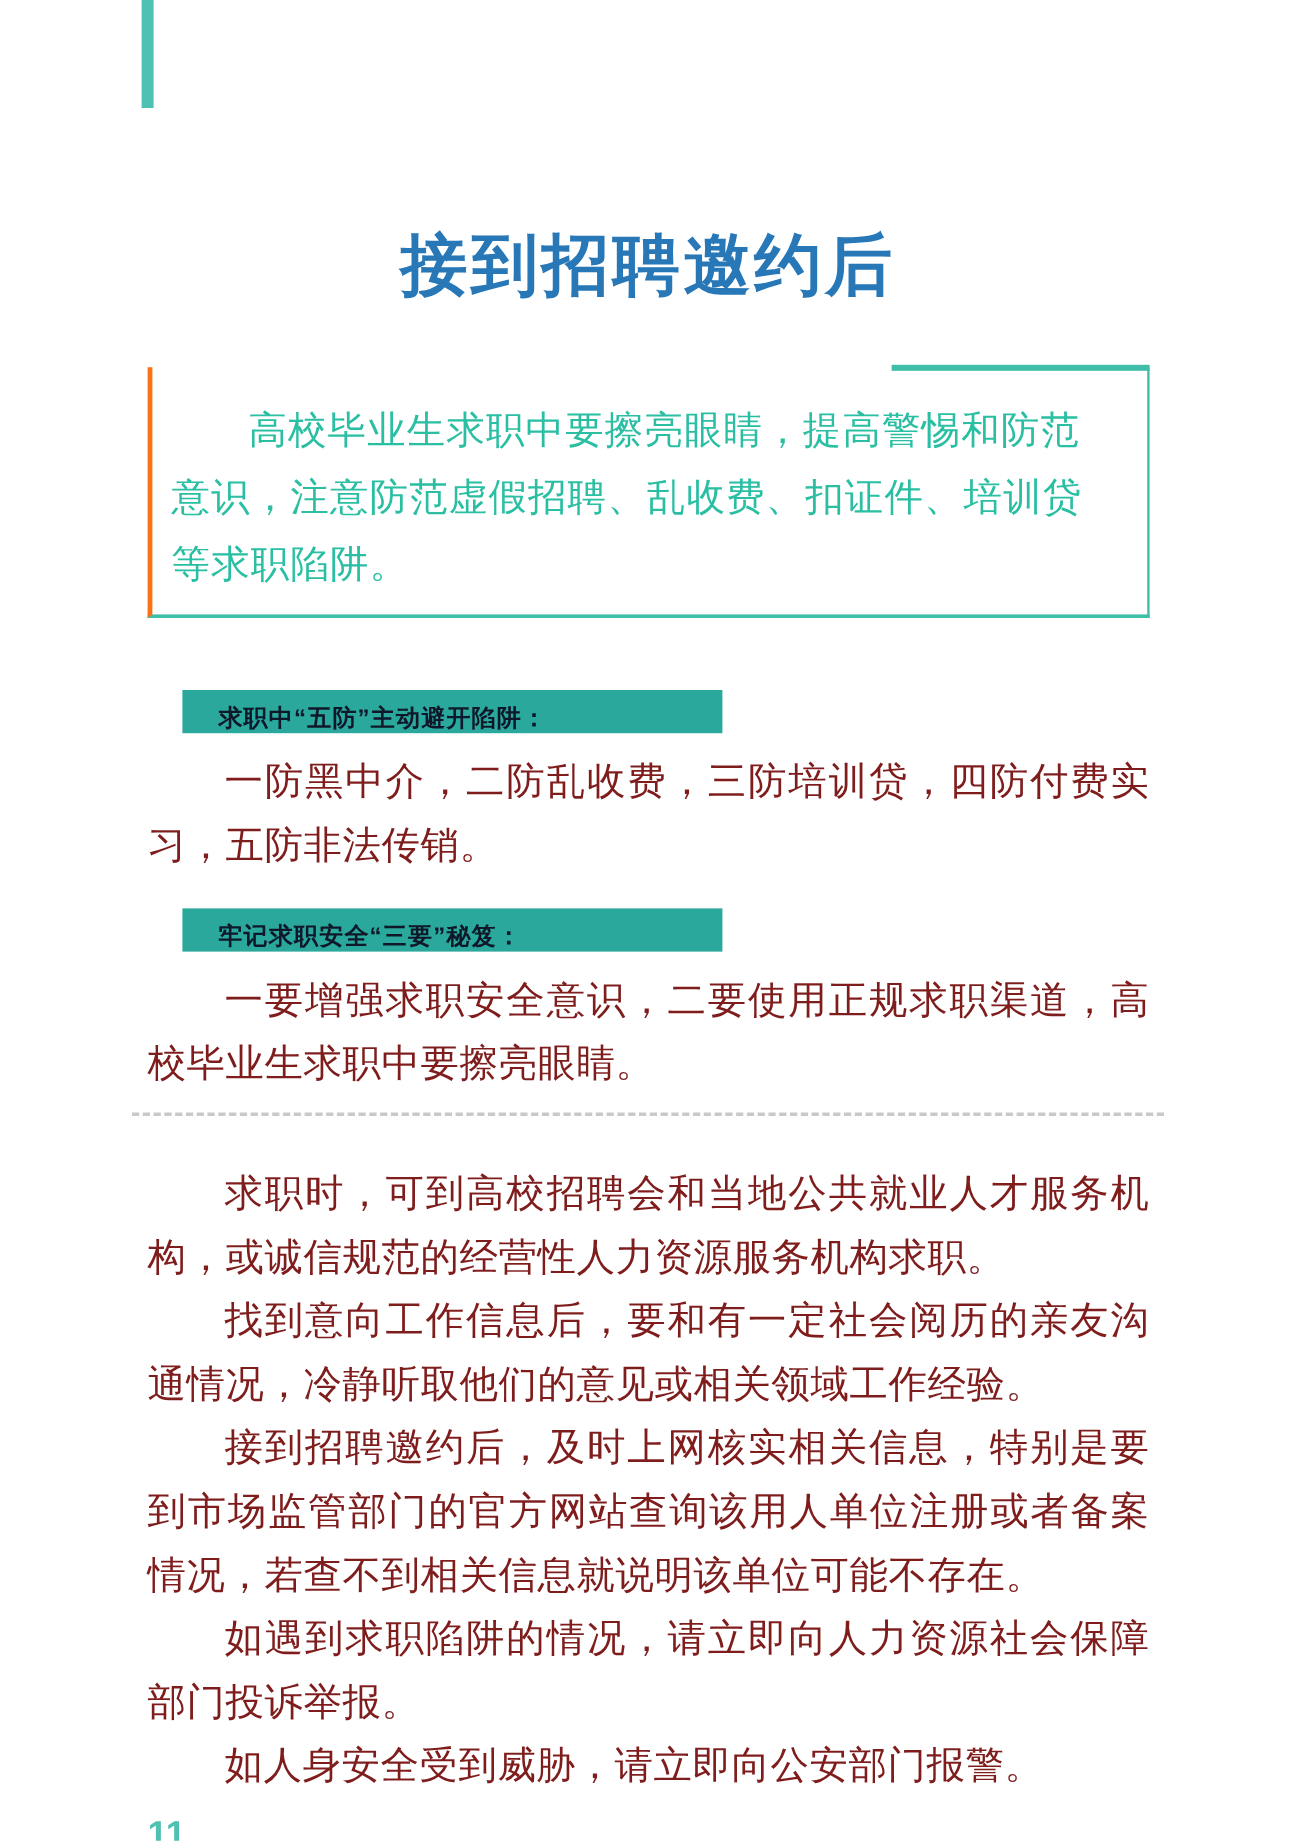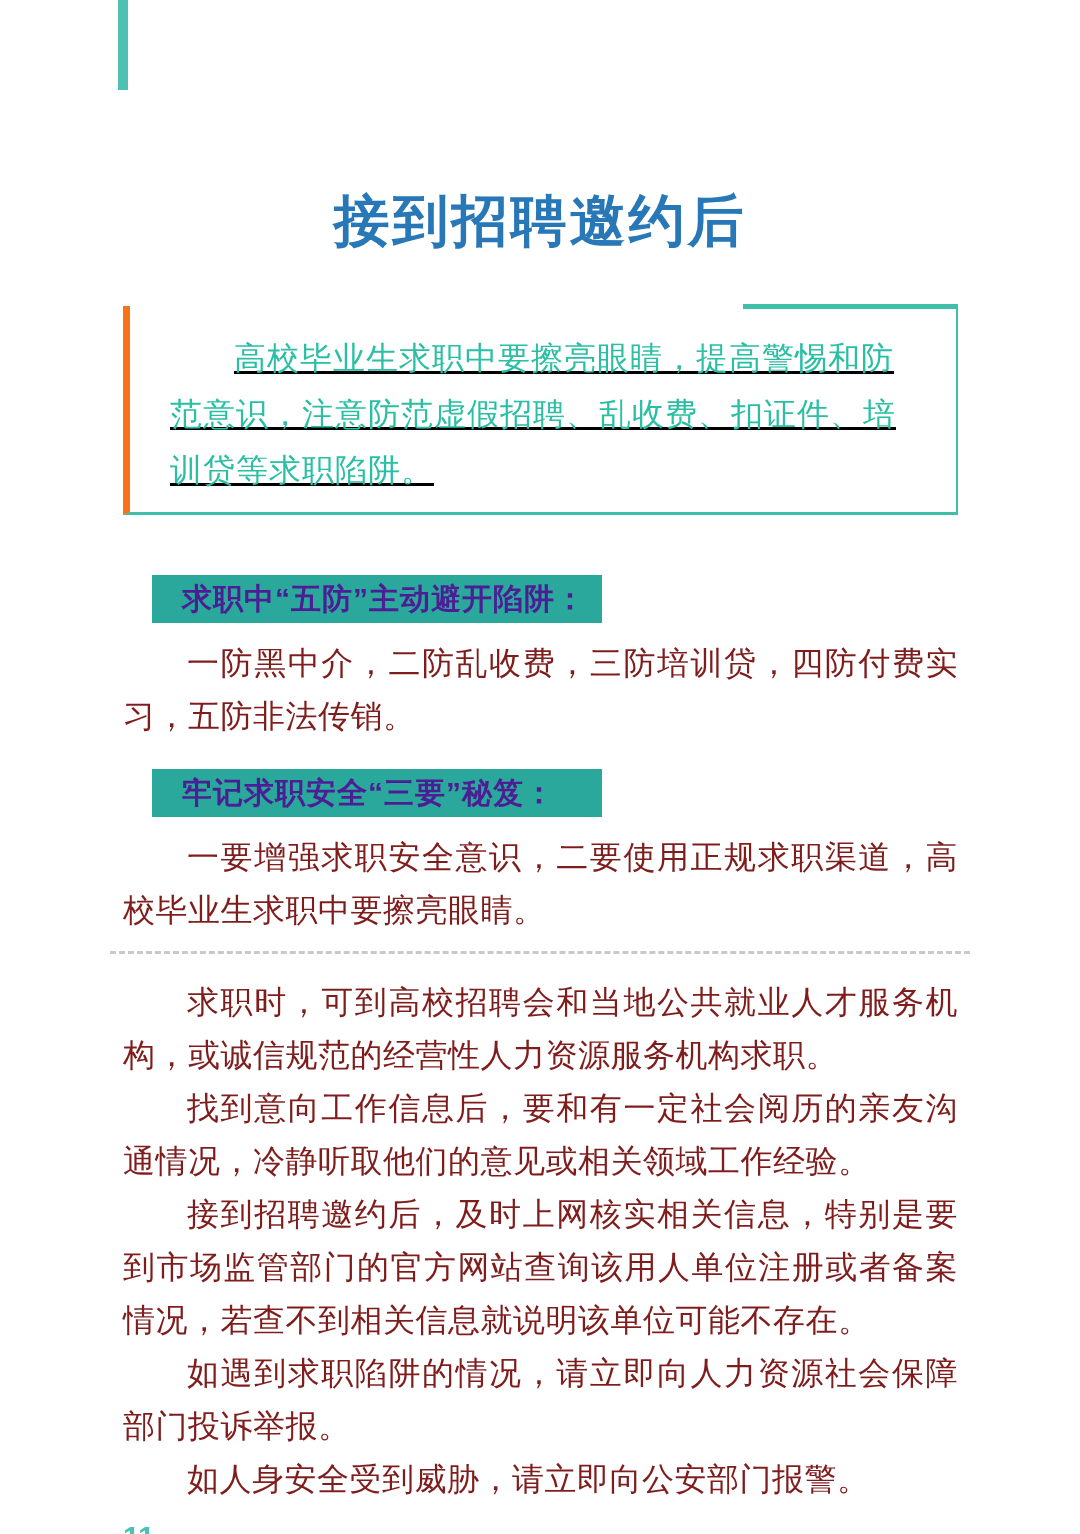--- a/index.html
+++ b/index.html
@@ -31,67 +31,66 @@
     text-align: center;
     font-size: 56px; font-weight: bold;
     color: #2878b8;
     letter-spacing: 3px;
   }
 
   
   .intro-box {
     position: relative;
     margin: 46px 122px 0 123px;
-    border-left: 7px solid #f97316;
+    border-left: 4px solid #f97316;
     border-right: 2px solid #3fbfa9;
     border-bottom: 3px solid #3fbfa9;
-    padding: 24px 30px 14px 40px;
+    padding: 24px 30px 14px 16px;
     box-sizing: border-box;
-    text-decoration: underline;
   }
   .intro-box-accent {
     position: absolute; top: -2px; right: -2px;
     width: 215px; height: 5px;
     background: #3fbfa9;
   }
   .intro-text {
     margin: 0;
     font-size: 32px; line-height: 56px;
     color: #2abfa3;
     text-indent: 2em;
     letter-spacing: 1px;
   }
 
   
   .section-heading {
     margin: 0 0 0 152px;
-    width: 450px; height: 48px;
+    width: 450px; height: 36px;
     box-sizing: border-box;
     padding-left: 30px;
     background: #2aa89b;
-    color: #4c1d95;
-    font-size: 30px; font-weight: bold;
+    color: #0f172a;
+    font-size: 20px; font-weight: bold;
     line-height: 48px;
     letter-spacing: 1px;
     white-space: nowrap;
   }
   .sh-1 { margin-top: 60px; }
   .sh-2 { margin-top: 26px; }
 
   
   .body-para {
     margin: 14px 122px 0 123px;
     font-size: 32px; line-height: 53px;
     color: #7f1d1d;
     text-indent: 2em;
     letter-spacing: 0.5px;
     text-align: justify;
   }
   .flow-para { margin-top: 0; }
-  .first-flow { margin-top: 22px; }
+  .first-flow { margin-top: 38px; }
 
   
   .dashed-divider {
     margin: 14px 110px 0 110px;
     border: 0;
     border-top: 3px dashed #c9c9c9;
     height: 0;
   }
 
   

